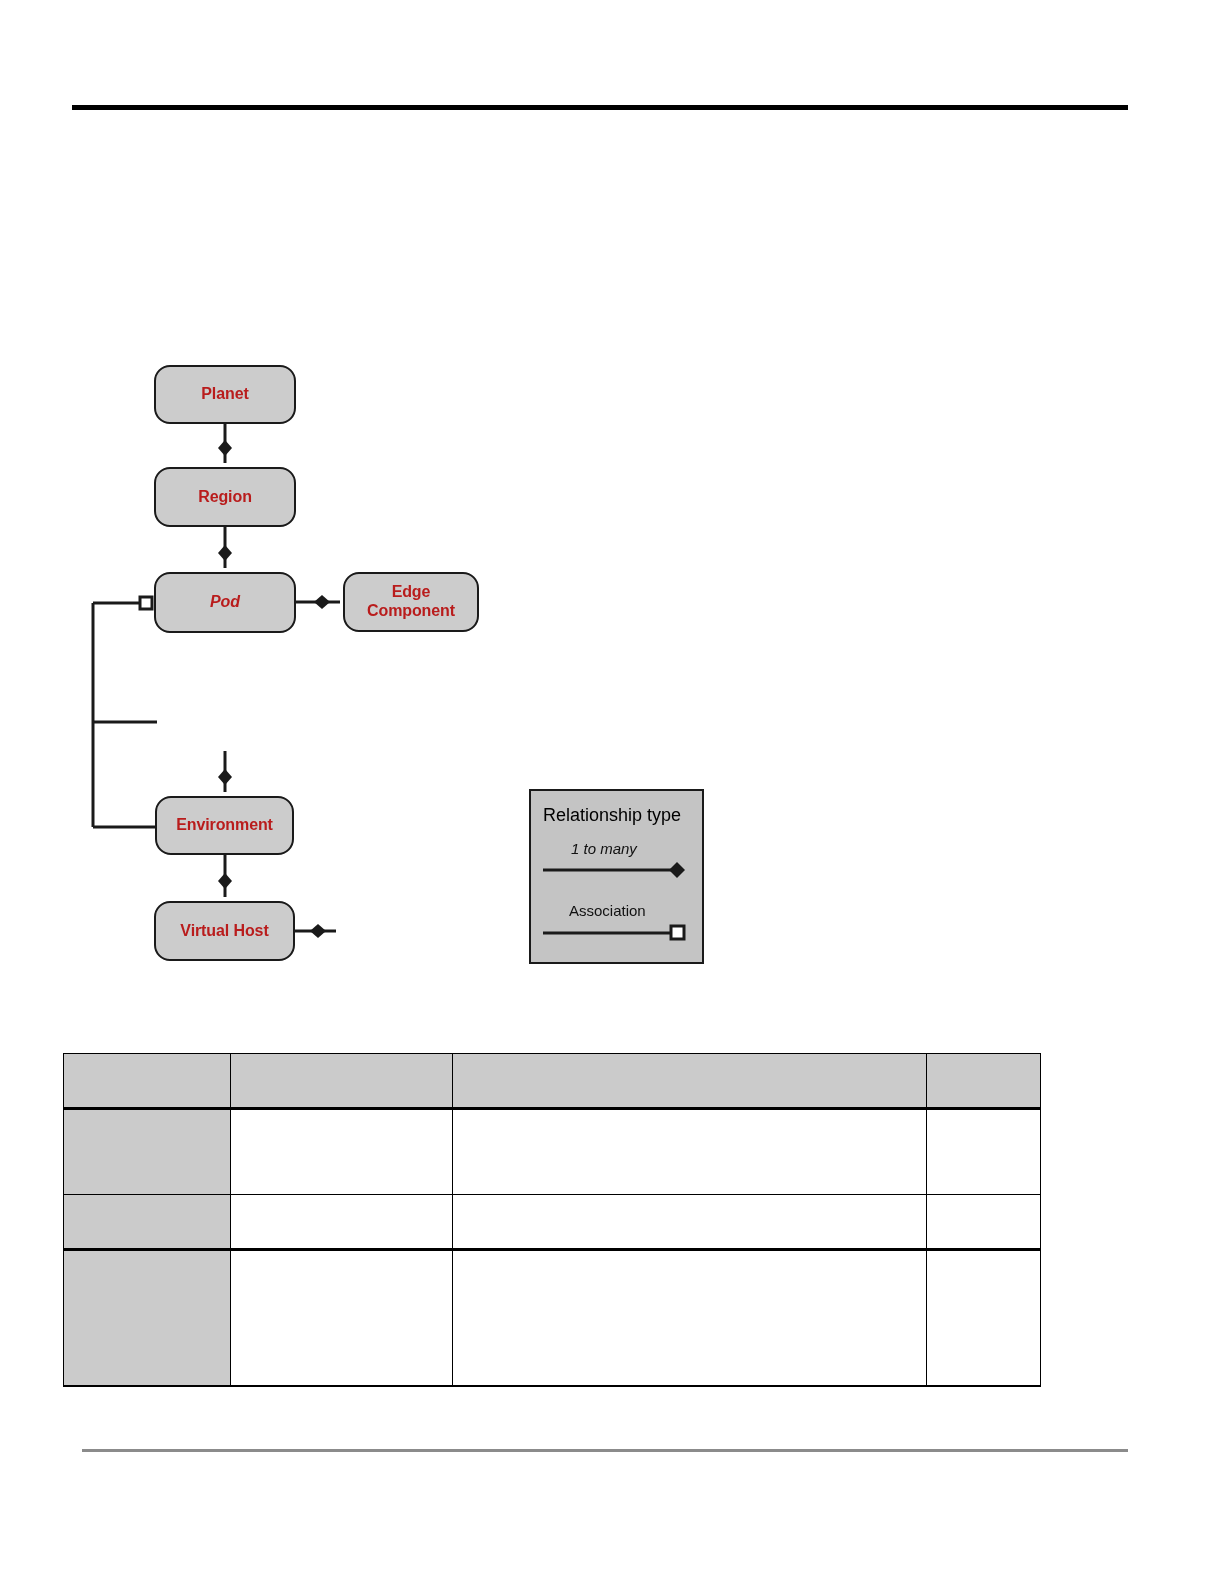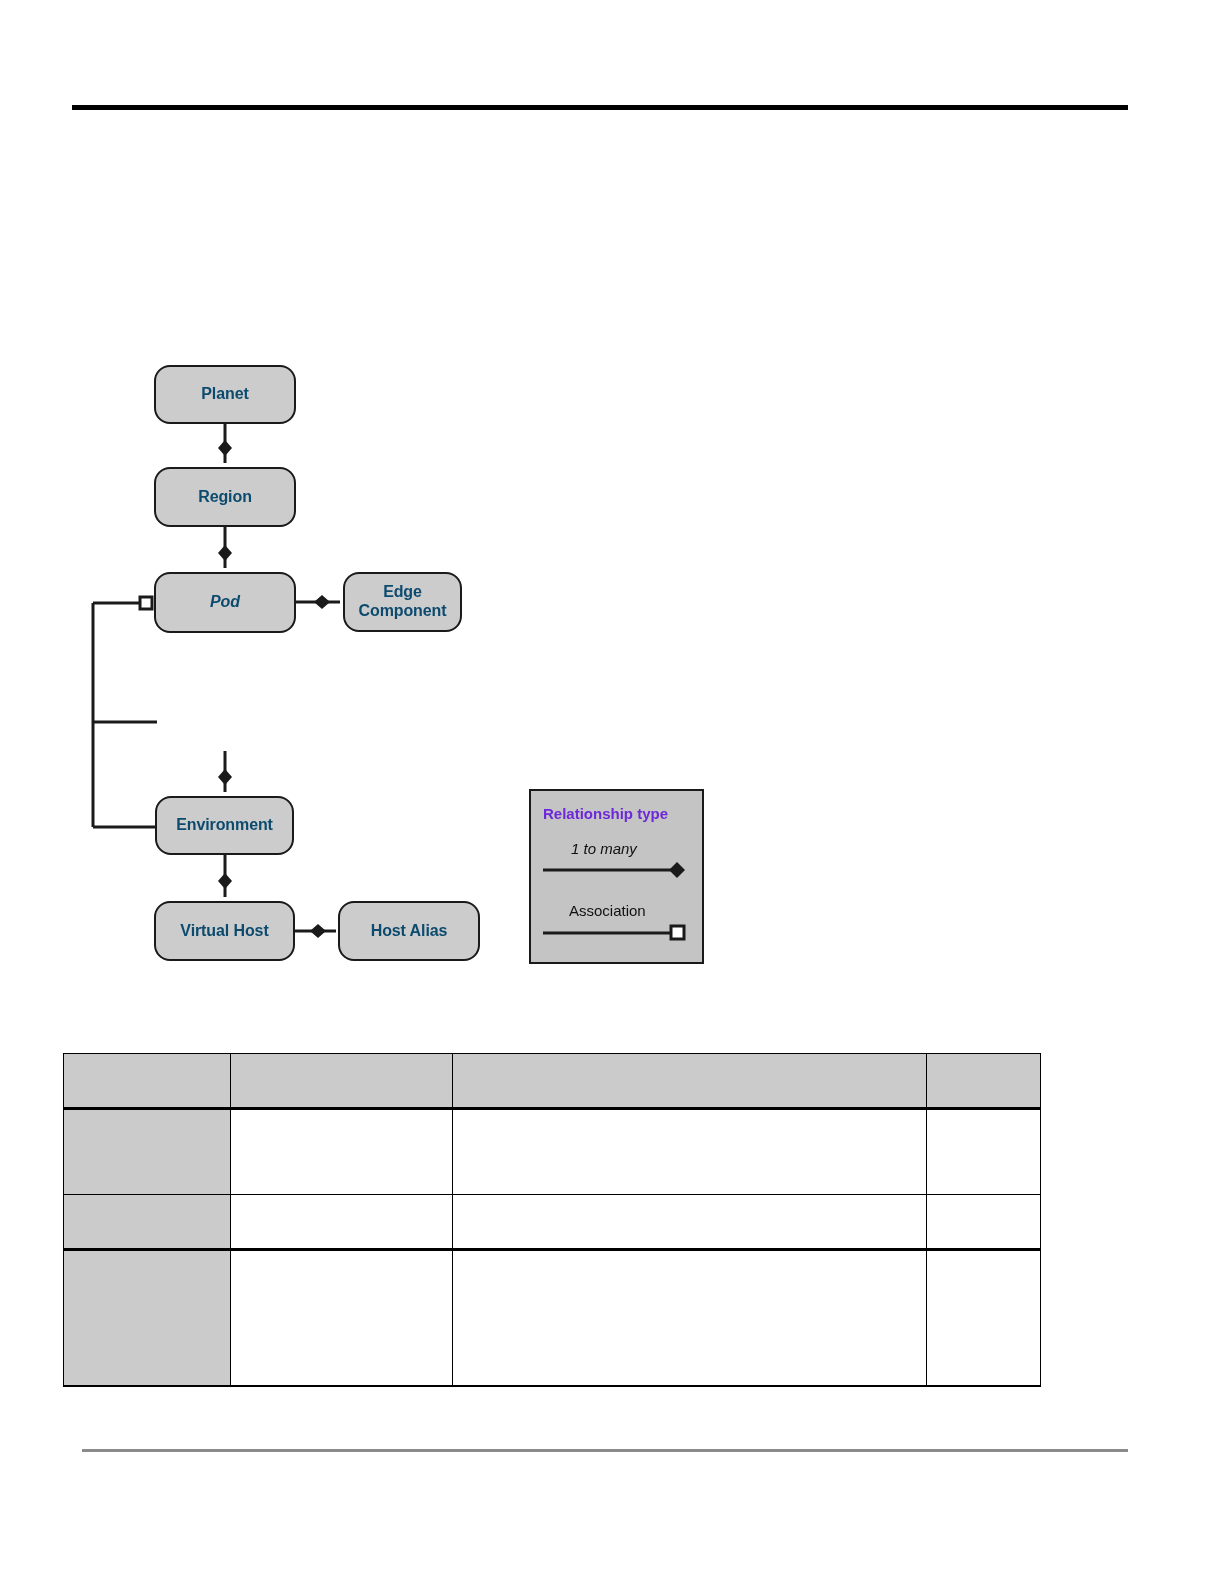--- a/index.html
+++ b/index.html
@@ -52,53 +52,53 @@
     box-sizing: border-box;
     background: #cccccc;
     border: 2.5px solid #1a1a1a;
     border-radius: 16px;
     display: flex;
     align-items: center;
     justify-content: center;
     text-align: center;
     font-weight: bold;
     font-size: 16px;
-    color: #0c4a6e;
+    color: #b91c1c;
     line-height: 1.18;
     letter-spacing: -0.1px;
   }
 
   
   .n-planet       { left: 154px; top: 365px; width: 142px; height: 59px; }
   .n-region       { left: 154px; top: 467px; width: 142px; height: 60px; }
   .n-pod          { left: 154px; top: 572px; width: 142px; height: 61px; font-style: italic; }
-  .n-edge         { left: 343px; top: 572px; width: 119px; height: 60px; }
+  .n-edge         { left: 343px; top: 572px; width: 136px; height: 60px; }
   .n-organization { left: 155px; top: 694px; width: 139px; height: 57px; }
   .n-environment  { left: 155px; top: 796px; width: 139px; height: 59px; }
   .n-virtualhost  { left: 154px; top: 901px; width: 141px; height: 60px; }
   .n-hostalias    { left: 338px; top: 901px; width: 142px; height: 60px; }
 
   
   .legend-box {
     position: absolute;
     left: 529px;
     top: 789px;
     width: 175px;
     height: 175px;
     box-sizing: border-box;
     background: #c4c4c4;
     border: 2px solid #1a1a1a;
   }
   .legend-title {
     position: absolute;
     left: 12px;
     top: 14px;
-    font-size: 15px;
-    font-weight: bold;
-    color: #6d28d9;
+    font-size: 18px;
+    font-weight: normal;
+    color: #000000;
   }
   .legend-label {
     position: absolute;
     font-size: 15px;
     color: #111111;
     white-space: nowrap;
   }
   .legend-label-1tm { left: 40px; top: 49px; font-style: italic; }
   .legend-label-assoc { left: 38px; top: 111px; }
   .legend-svg {
@@ -221,23 +221,20 @@
 
 
   <div class="node n-virtualhost">
     <span>Virtual Host</span>
   </div>
 
   <div class="node n-environment">
     <span>Environment</span>
   </div>
 
-  <div class="node n-hostalias">
-    <span>Host Alias</span>
-  </div>
 
   <div class="legend-box">
     <div class="legend-title">Relationship type</div>
 
     <div class="legend-label legend-label-1tm">1 to many</div>
 
     <div class="legend-label legend-label-assoc">Association</div>
 
     <svg class="legend-svg" width="175" height="175">
 

